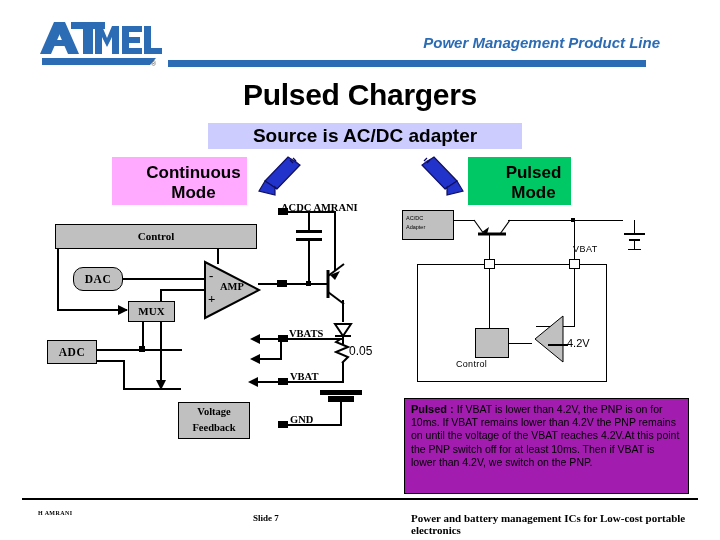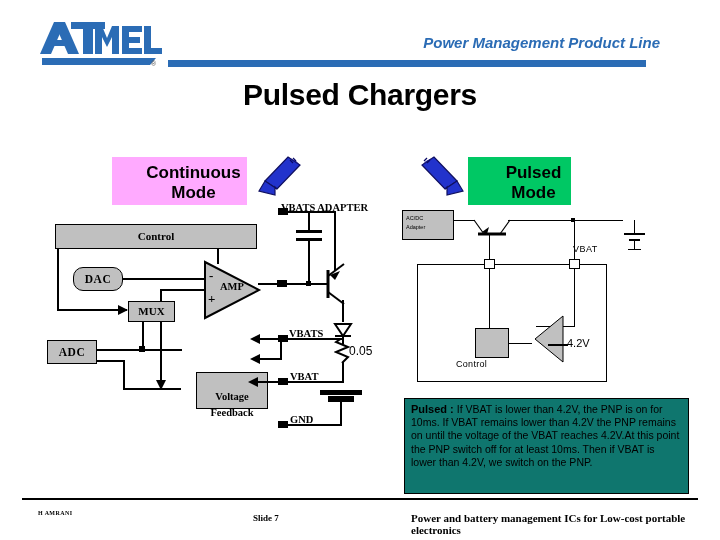--- a/index.html
+++ b/index.html
@@ -45,21 +45,21 @@
   .twv{width:1px;}
   .tbox{position:absolute;background:#c0c0c0;border:1px solid #000;
         box-sizing:border-box;font-family:"Liberation Sans",sans-serif;
         color:#000;}
 
   
   #cont-desc{left:38px;top:450px;width:308px;height:22px;background:#ffaaff;
              border:1px solid #000;box-sizing:border-box;font-size:10.5px;
              color:#333;line-height:20px;padding-left:6px;}
   #cont-desc b{color:#000;font-size:11px;}
-  #puls-desc{left:404px;top:398px;width:285px;height:96px;background:#0f766e;
+  #puls-desc{left:404px;top:398px;width:285px;height:96px;background:#a21caf;
              border:1px solid #000;box-sizing:border-box;font-size:10.5px;
              color:#000;line-height:13.2px;padding:4px 6px;}
   #puls-desc b{font-size:11px;}
 
   
   #foot-rule{left:22px;top:498px;width:676px;height:2px;background:#000;}
   .foot{position:absolute;font-family:"Liberation Serif",serif;font-weight:bold;
         color:#000;}
   #foot-left{left:38px;top:510px;font-size:6px;letter-spacing:.4px;}
   #foot-mid{left:253px;top:513px;font-size:9px;}
@@ -89,20 +89,21 @@
       <path d="M4 40 L118 40 L112 47 L4 47 Z"></path>
     </g>
     <text x="113" y="48" font-family="Liberation Sans, sans-serif" font-size="7" fill="#555">®</text>
   </svg>
 
   <div id="hdr-rule2" class="abs"></div>
   <div id="hdr-title" class="abs">Power Management Product Line</div>
 
   <div id="main-title" class="abs">Pulsed Chargers</div>
 
+  <div id="source-box" class="abs">Source is AC/DC adapter</div>
 
   <div id="cont-mode" class="abs mode-box">
     <span>Continuous</span><br>
     <span>Mode</span>
   </div>
   <div id="puls-mode" class="abs mode-box">
     <span>Pulsed</span><br>
     <span>Mode</span>
   </div>
 
@@ -128,21 +129,21 @@
 
   <div class="box" style="left:55px;top:224px;width:202px;height:25px;font-size:11px;line-height:23px;">Control</div>
 
   <div class="box" style="left:73px;top:267px;width:50px;height:24px;font-size:11.5px;line-height:22px;letter-spacing:.6px;border-radius:10px;">DAC</div>
 
   <div class="box" style="left:128px;top:301px;width:47px;height:21px;font-size:11px;line-height:19px;">MUX</div>
 
   <div class="box" style="left:47px;top:340px;width:50px;height:24px;font-size:11.5px;line-height:22px;letter-spacing:.6px;">ADC</div>
 
 
-  <div class="box" style="left:178px;top:372px;width:72px;height:37px;font-size:10.5px;line-height:16px;padding-top:16px;margin-left:18px;">
+  <div class="box" style="left:178px;top:402px;width:72px;height:37px;font-size:10.5px;line-height:16px;padding-top:1px;">
     <span>Voltage</span><br>
     <span>Feedback</span>
   </div>
 
   <svg class="abs" style="left:203px;top:260px;" width="60" height="60" viewBox="0 0 60 60">
     <polygon points="2,2 2,58 56,30" fill="#c0c0c0" stroke="#000" stroke-width="2"></polygon>
   </svg>
   <div class="lbl" style="left:220px;top:281px;font-size:10.5px;">AMP</div>
   <div class="lbl" style="left:209px;top:268px;font-size:13px;">-</div>
   <div class="lbl" style="left:208px;top:291px;font-size:13px;">+</div>
@@ -167,21 +168,21 @@
   </svg>
 
   <div class="wire wh" style="left:97px;top:349px;width:85px;"></div>
   <div class="wire wh" style="left:97px;top:360px;width:28px;"></div>
   <div class="wire wv" style="left:123px;top:360px;height:30px;"></div>
   <div class="wire wh" style="left:123px;top:388px;width:58px;"></div>
 
   <div class="abs" style="left:139px;top:346px;width:6px;height:6px;background:#000;"></div>
 
   <div class="pad" style="left:278px;top:208px;"></div>
-  <div class="lbl" style="left:281px;top:202px;font-size:10.5px;">VBATS ADAPTER</div>
+  <div class="lbl" style="left:281px;top:202px;font-size:10.5px;">ACDC AMRANI</div>
 
   <div class="wire wh" style="left:286px;top:211px;width:50px;"></div>
 
   <div class="wire wv" style="left:308px;top:211px;height:19px;"></div>
   <div class="wire wh" style="left:296px;top:230px;width:26px;height:3px;"></div>
   <div class="wire wh" style="left:296px;top:238px;width:26px;height:3px;"></div>
   <div class="wire wv" style="left:308px;top:241px;height:43px;"></div>
 
   <div class="wire wv" style="left:334px;top:211px;height:60px;"></div>
 

